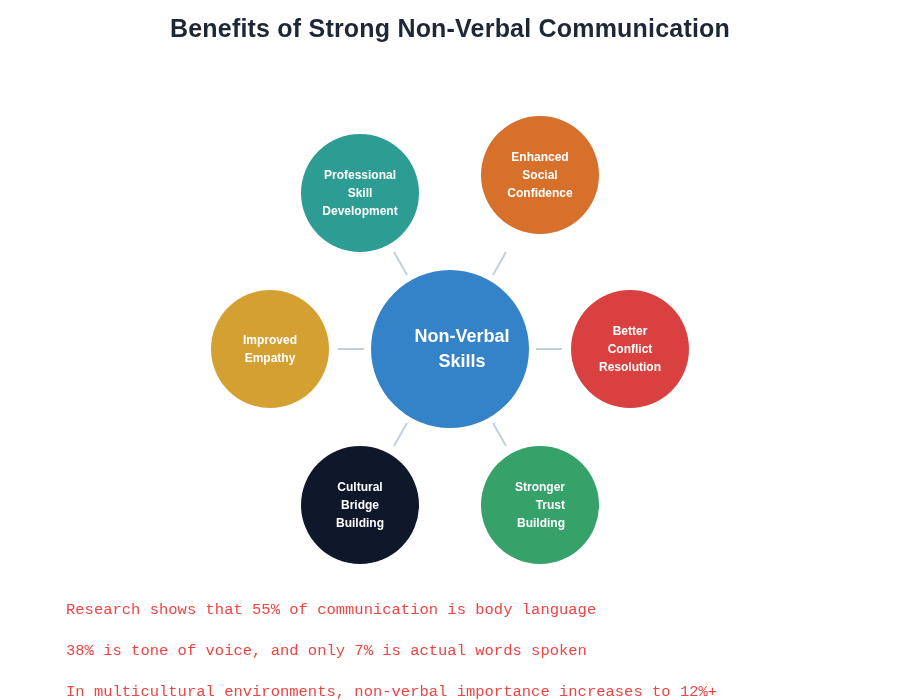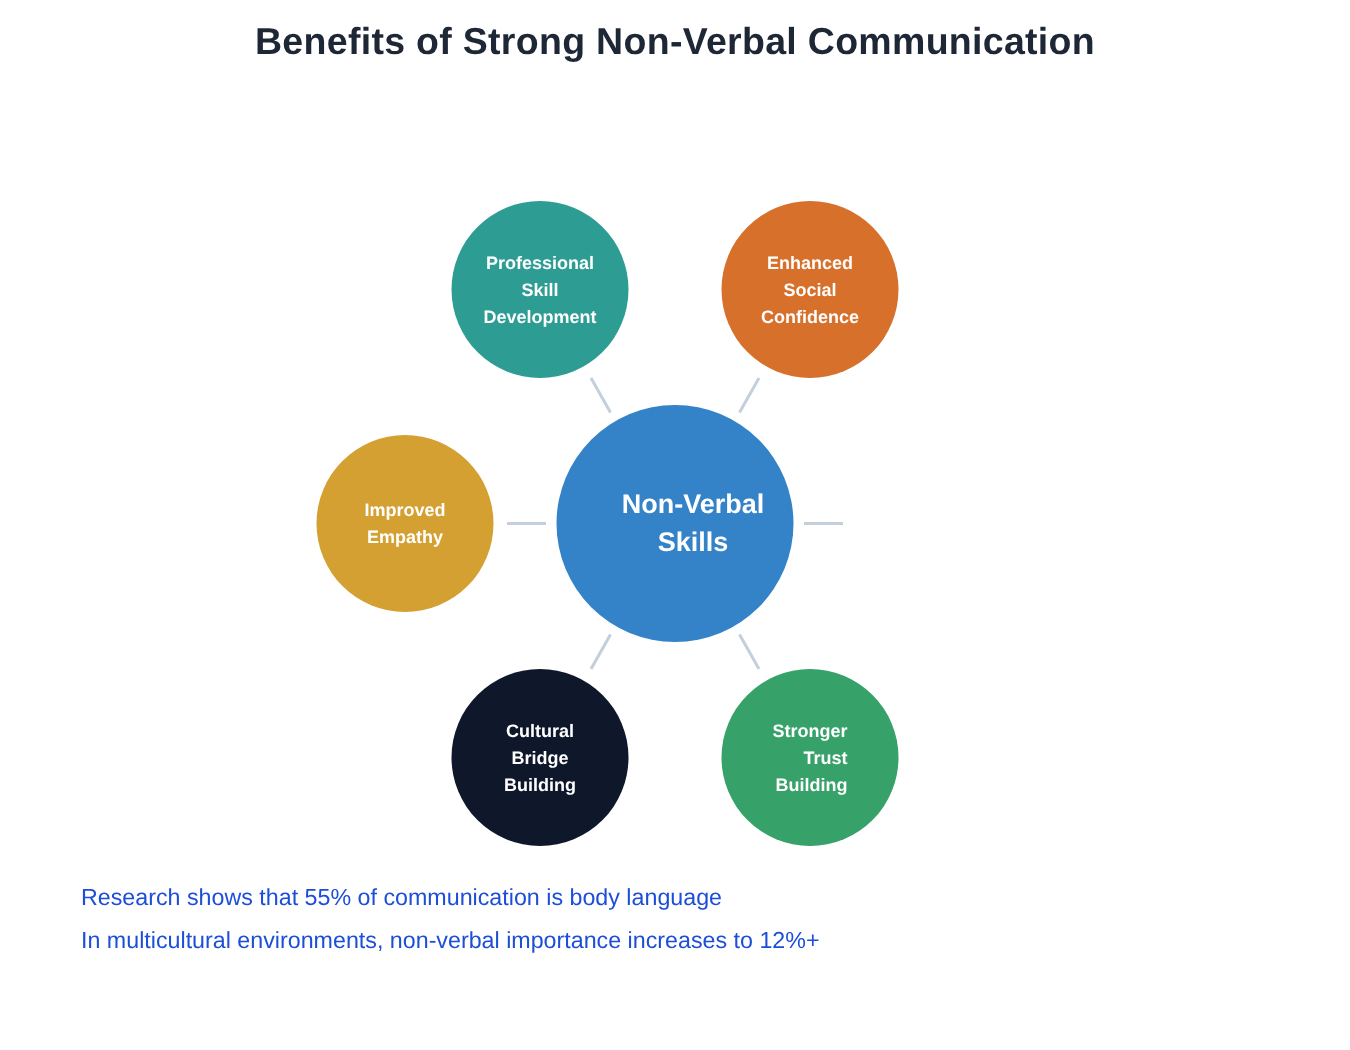--- a/index.html
+++ b/index.html
@@ -64,36 +64,37 @@
   }
   .node.satellite {
     width: 118px;
     height: 118px;
   }
   .node.satellite span {
     font-size: 12px;
     line-height: 18px;
   }
   .node.pos-top-left     { left: 301px; top: 134px; }
-  .node.pos-top-right    { left: 481px; top: 134px; }
+  .node.pos-top-right    { left: 481px; top: 116px; }
   .node.pos-left         { left: 211px; top: 290px; }
   .node.pos-right        { left: 571px; top: 290px; }
   .node.pos-bottom-left  { left: 301px; top: 446px; }
   .node.pos-bottom-right { left: 481px; top: 446px; text-align: right; }
   .footer {
     position: absolute;
     left: 50px;
     top: 582px;
     width: 800px;
   }
   .footer p {
-    margin: 4px;
+    margin: 16px;
     font-size: 15.5px;
     line-height: 25px;
-    color: #1d4ed8;
+    color: #ef4444;
+    font-family: Liberation Mono, monospace;
   }
 </style>
 </head>
 <body>
 
 <div class="canvas">
 
   <h1 class="title">Benefits of Strong Non-Verbal Communication</h1>
 
   <svg class="connectors" viewBox="0 0 900 700" xmlns="http://www.w3.org/2000/svg">
@@ -120,31 +121,37 @@
     <span>Enhanced
 Social
 Confidence</span>
   </div>
 
   <div class="node satellite pos-left" style="background-color: rgb(212, 160, 50);">
     <span>Improved
 Empathy</span>
   </div>
 
+  <div class="node satellite pos-right" style="background-color: rgb(217, 64, 64);">
+    <span>Better
+Conflict
+Resolution</span>
+  </div>
 
   <div class="node satellite pos-bottom-left" style="background-color: #0f172a;">
     <span>Cultural
 Bridge
 Building</span>
   </div>
 
   <div class="node satellite pos-bottom-right" style="background-color: rgb(54, 161, 105);">
     <span>Stronger
 Trust
 Building</span>
   </div>
 
   <div class="footer">
     <p>Research shows that 55% of communication is body language</p>
+    <p>38% is tone of voice, and only 7% is actual words spoken</p>
     <p>In multicultural environments, non-verbal importance increases to 12%+</p>
   </div>
 
 </div>
 
 </body></html>

